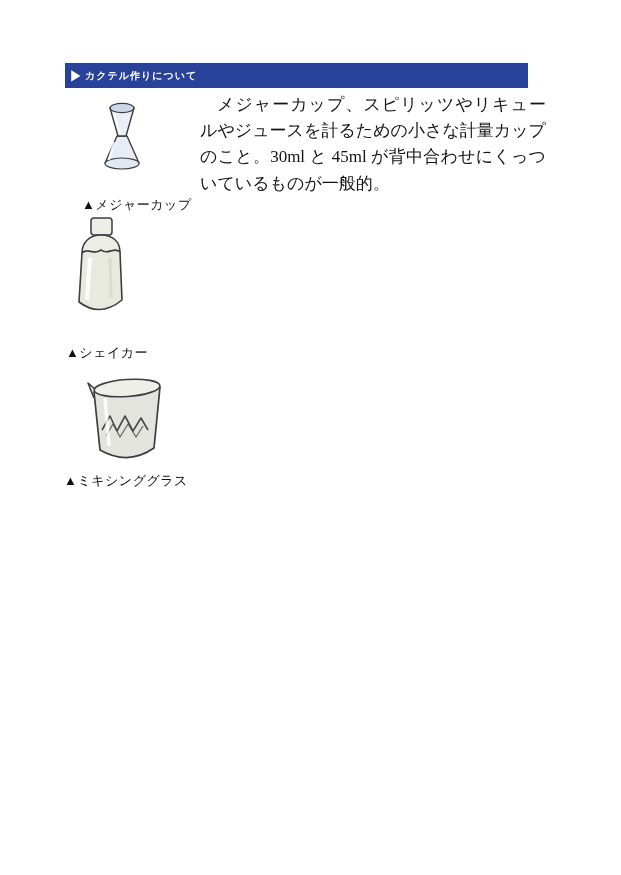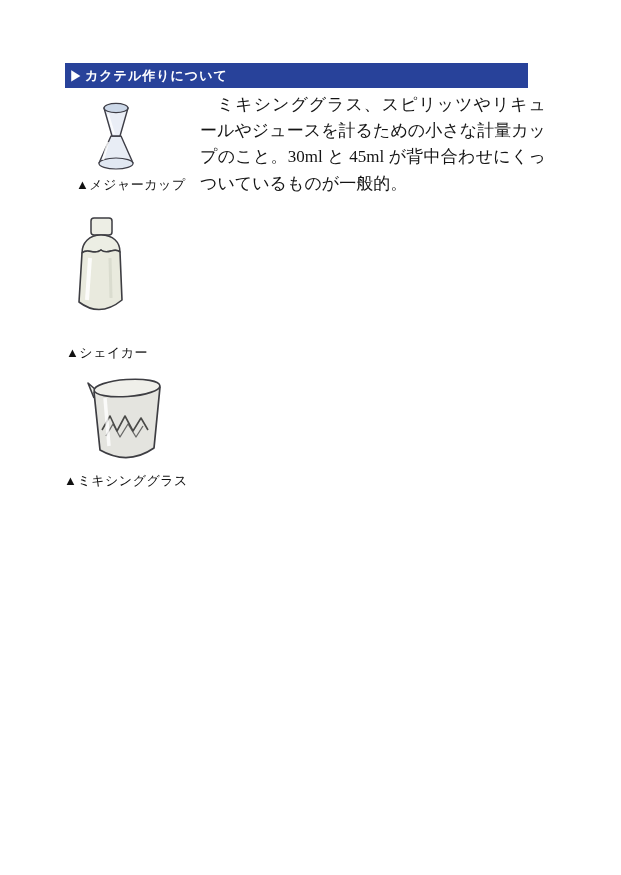--- a/index.html
+++ b/index.html
@@ -26,21 +26,21 @@
     box-sizing: border-box;
     padding-left: 4px;
     font-family: "Liberation Sans", sans-serif;
   }
   .header-bar .marker {
     font-size: 14px;
     line-height: 1;
     margin-right: 2px;
   }
   .header-bar .title {
-    font-size: 13px;
+    font-size: 10px;
     font-weight: bold;
     letter-spacing: 1px;
   }
   
   .figure {
     position: absolute;
     width: 132px;
     display: flex;
     flex-direction: column;
     align-items: flex-start;
@@ -48,21 +48,21 @@
   .figure .caption {
     font-family: "Liberation Sans", sans-serif;
     font-size: 13px;
     color: #111111;
     letter-spacing: 0.5px;
     white-space: nowrap;
     margin-top: 4px;
   }
   .fig-art { display: block; }
   
-  #fig-jigger   { left: 76px; top: 100px; }
+  #fig-jigger   { left: 82px; top: 100px; gap: 20px; }
   #fig-shaker   { left: 66px; top: 216px; gap: 20px; }
   #fig-mixing   { left: 60px; top: 374px; align-items: center; }
   #fig-spoon    { left: 66px; top: 499px; }
   #fig-strainer { left: 60px; top: 616px; }
   #fig-jigger svg   { margin-left: 12px; }
   #fig-shaker svg   { margin-left: 4px; }
   #fig-spoon svg    { margin-left: 6px; }
   
   .article {
     position: absolute;
@@ -126,16 +126,16 @@
       <path d="M20,56 L28,42 L35,57 L43,42 L51,57 L59,44 L66,56" fill="none" stroke="#4a4a48" stroke-width="1.6" stroke-linejoin="round"></path>
       <path d="M24,62 L31,50 L38,63 L46,50 L54,63 L61,52" fill="none" stroke="#4a4a48" stroke-width="1.3" stroke-linejoin="round" opacity="0.8"></path>
       <path d="M23,24 L27,72" fill="none" stroke="#ffffff" stroke-width="3.5" opacity="0.8"></path>
     </svg>
     <div class="caption">▲ミキシンググラス</div>
   </div>
 
 
 
   <div class="article">
-      <p class="para">ミキシンググラス、スピリッツやリキュールやジュースを計るための小さな計量カップのこと。30ml と 45ml が背中合わせにくっついているものが一般的。</p>
+      <p class="para">メジャーカップ、スピリッツやリキュールやジュースを計るための小さな計量カップのこと。30ml と 45ml が背中合わせにくっついているものが一般的。</p>
     </div>
 
 </div>
 
 </body></html>

